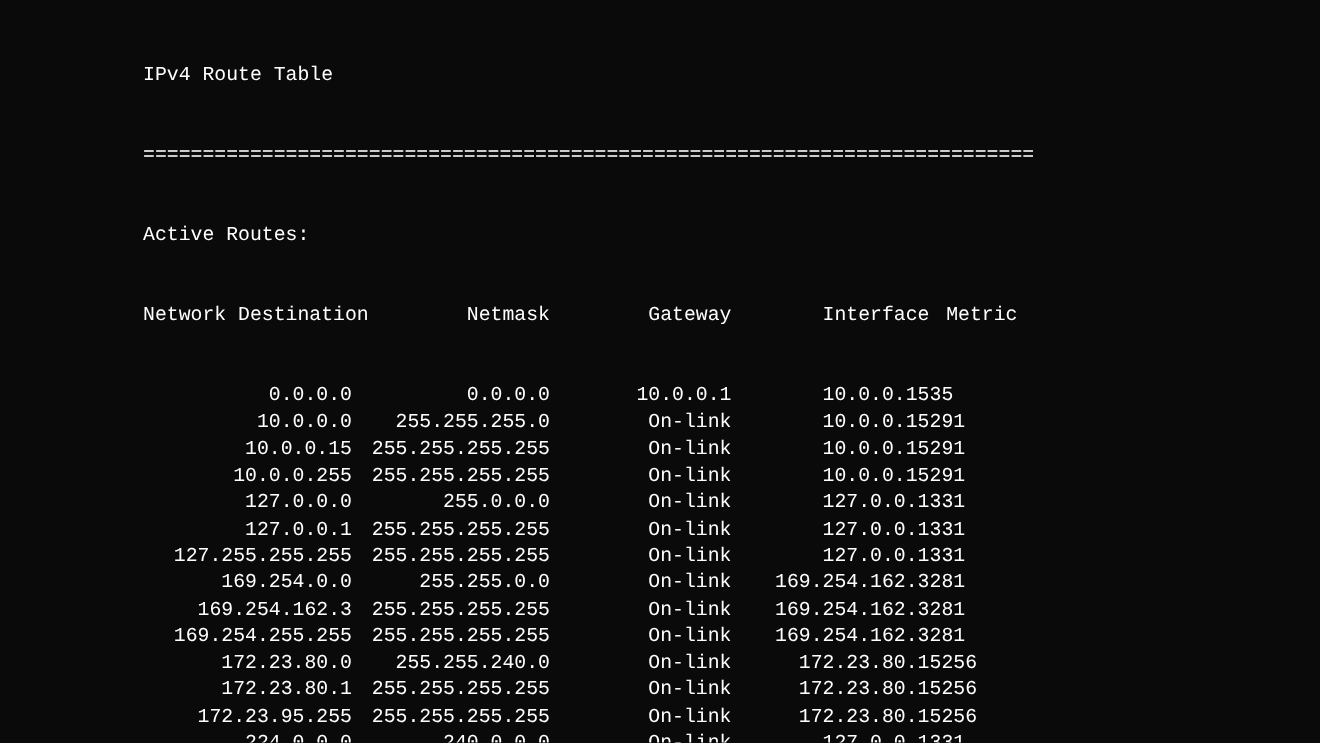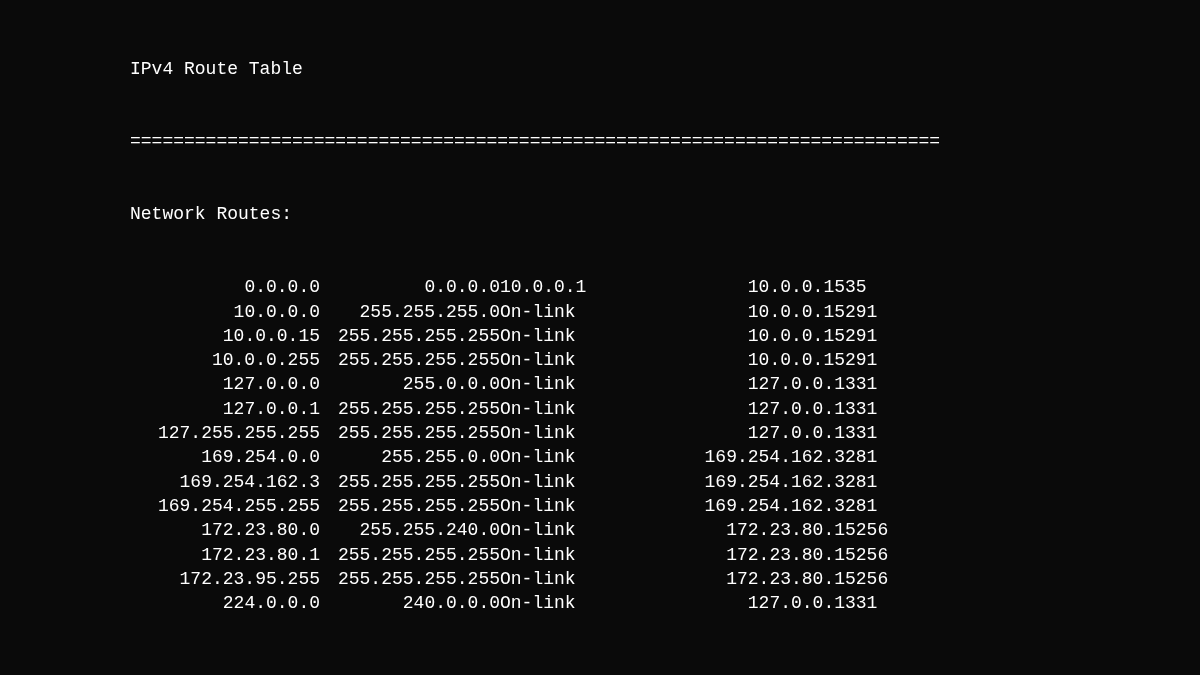--- a/index.html
+++ b/index.html
@@ -19,31 +19,38 @@
       white-space: pre;
     }
     .line {
       display: block;
     }
     .row {
       display: flex;
     }
     .col-dest { width: 190px; text-align: right; }
     .col-mask { width: 180px; text-align: right; }
-    .col-gate { width: 165px; text-align: left; }
+    .col-gate { width: 165px; text-align: right; }
     .col-iface { width: 180px; text-align: right; }
     .col-metric { width: 80px; text-align: left; }
     .header .col-dest { text-align: left; width: 205px; }
     .header .col-mask { text-align: right; width: 165px; }
     .header .col-gate { text-align: right; width: 165px; }
     .header .col-iface { text-align: right; width: 180px; }
     .header .col-metric { text-align: right; width: 80px; }
   </style>
 </head>
 <body>
 
 <div class="terminal">
   <span class="line">IPv4 Route Table</span>
   <span class="line">===========================================================================</span>
-  <span class="line">Network Routes:</span>
+  <span class="line">Active Routes:</span>
+  <div class="row header">
+    <span class="col-dest">Network Destination</span>
+    <span class="col-mask">Netmask</span>
+    <span class="col-gate">Gateway</span>
+    <span class="col-iface">Interface</span>
+    <span class="col-metric">Metric</span>
+  </div>
   <div id="routes-body"><div class="row"><span class="col-dest">0.0.0.0</span><span class="col-mask">0.0.0.0</span><span class="col-gate">10.0.0.1</span><span class="col-iface">10.0.0.15</span><span class="col-metric">35</span></div><div class="row"><span class="col-dest">10.0.0.0</span><span class="col-mask">255.255.255.0</span><span class="col-gate">On-link</span><span class="col-iface">10.0.0.15</span><span class="col-metric">291</span></div><div class="row"><span class="col-dest">10.0.0.15</span><span class="col-mask">255.255.255.255</span><span class="col-gate">On-link</span><span class="col-iface">10.0.0.15</span><span class="col-metric">291</span></div><div class="row"><span class="col-dest">10.0.0.255</span><span class="col-mask">255.255.255.255</span><span class="col-gate">On-link</span><span class="col-iface">10.0.0.15</span><span class="col-metric">291</span></div><div class="row"><span class="col-dest">127.0.0.0</span><span class="col-mask">255.0.0.0</span><span class="col-gate">On-link</span><span class="col-iface">127.0.0.1</span><span class="col-metric">331</span></div><div class="row"><span class="col-dest">127.0.0.1</span><span class="col-mask">255.255.255.255</span><span class="col-gate">On-link</span><span class="col-iface">127.0.0.1</span><span class="col-metric">331</span></div><div class="row"><span class="col-dest">127.255.255.255</span><span class="col-mask">255.255.255.255</span><span class="col-gate">On-link</span><span class="col-iface">127.0.0.1</span><span class="col-metric">331</span></div><div class="row"><span class="col-dest">169.254.0.0</span><span class="col-mask">255.255.0.0</span><span class="col-gate">On-link</span><span class="col-iface">169.254.162.3</span><span class="col-metric">281</span></div><div class="row"><span class="col-dest">169.254.162.3</span><span class="col-mask">255.255.255.255</span><span class="col-gate">On-link</span><span class="col-iface">169.254.162.3</span><span class="col-metric">281</span></div><div class="row"><span class="col-dest">169.254.255.255</span><span class="col-mask">255.255.255.255</span><span class="col-gate">On-link</span><span class="col-iface">169.254.162.3</span><span class="col-metric">281</span></div><div class="row"><span class="col-dest">172.23.80.0</span><span class="col-mask">255.255.240.0</span><span class="col-gate">On-link</span><span class="col-iface">172.23.80.1</span><span class="col-metric">5256</span></div><div class="row"><span class="col-dest">172.23.80.1</span><span class="col-mask">255.255.255.255</span><span class="col-gate">On-link</span><span class="col-iface">172.23.80.1</span><span class="col-metric">5256</span></div><div class="row"><span class="col-dest">172.23.95.255</span><span class="col-mask">255.255.255.255</span><span class="col-gate">On-link</span><span class="col-iface">172.23.80.1</span><span class="col-metric">5256</span></div><div class="row"><span class="col-dest">224.0.0.0</span><span class="col-mask">240.0.0.0</span><span class="col-gate">On-link</span><span class="col-iface">127.0.0.1</span><span class="col-metric">331</span></div></div>
   
 </div>
 
 </body></html>

